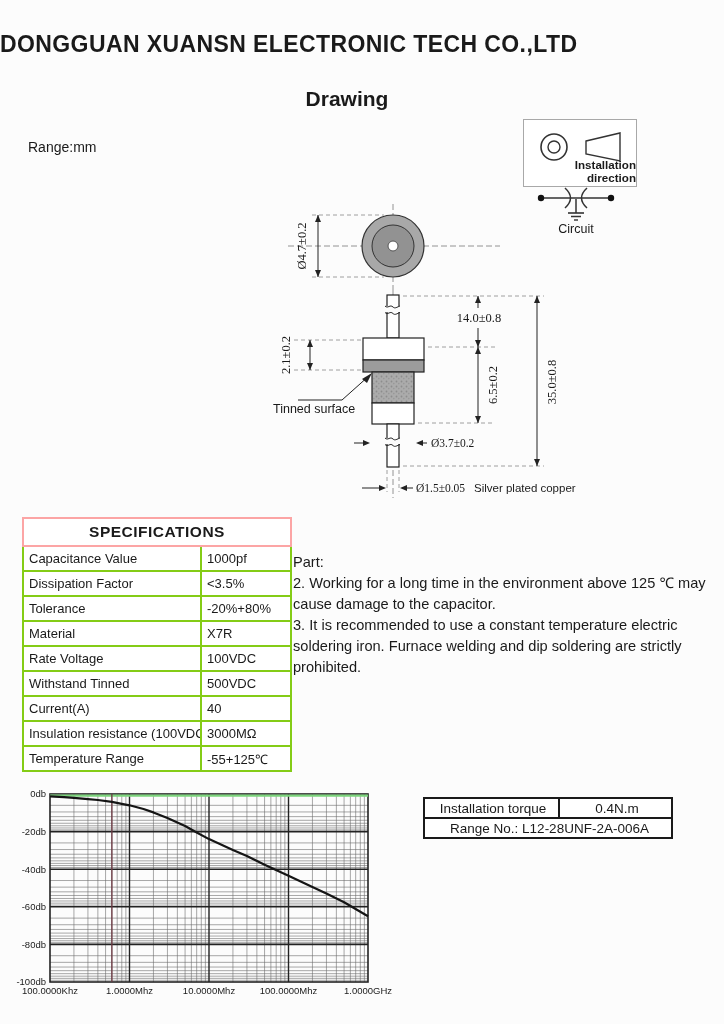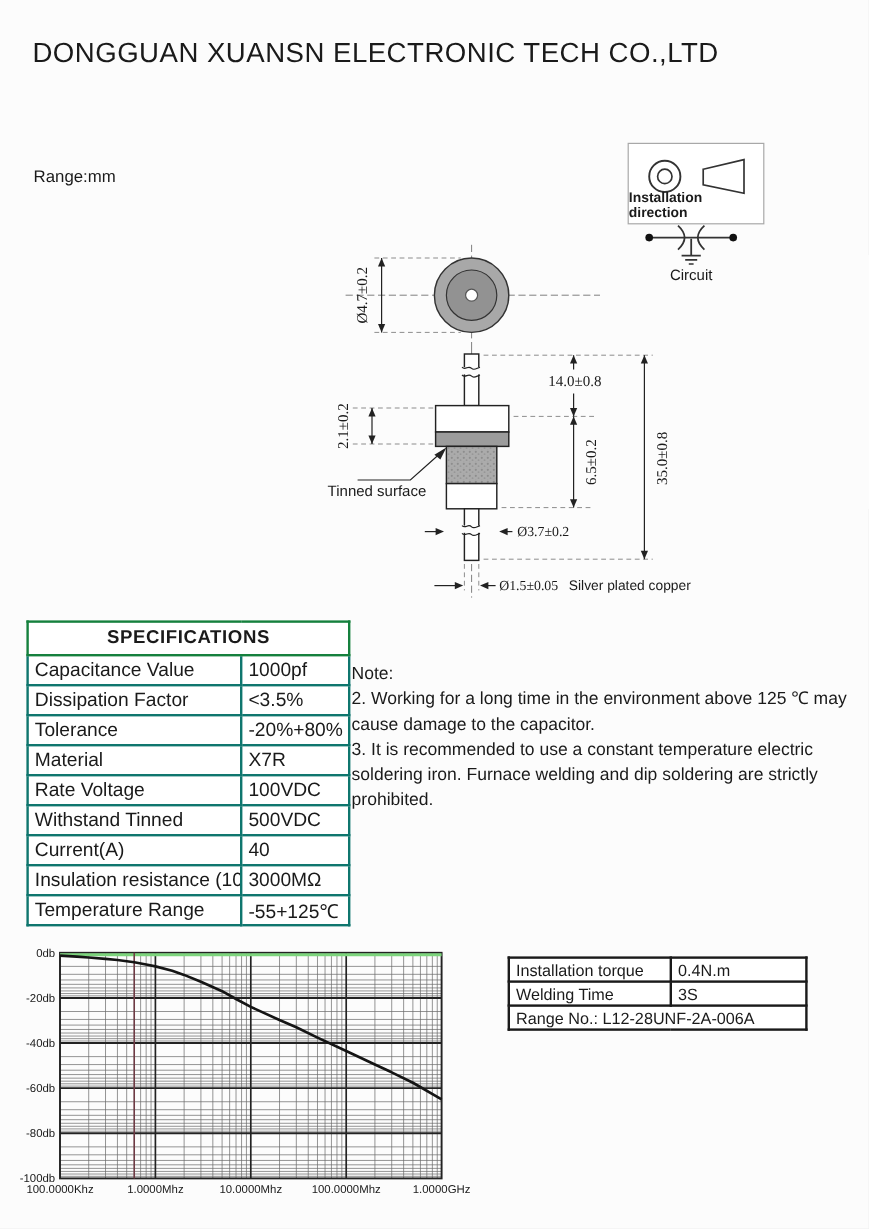--- a/index.html
+++ b/index.html
@@ -1,49 +1,50 @@
 <!DOCTYPE html>
 <html><head>
 <meta charset="utf-8">
 <style>
   html,body{margin:0;padding:0;background:#e9e9e9;}
   .page{position:relative;width:724px;height:1024px;background:#fcfcfc;margin:0 auto;
         font-family:"Liberation Sans",sans-serif;color:#1a1a1a;overflow:hidden;}
-  .company{position:absolute;top:31px;left:0;width:626px;text-align:center;
-           font-size:23px;font-weight:normal;letter-spacing:.4px;}
+  .company{position:absolute;top:31px;left:0;width:626px;
+           font-size:23px;font-weight:bold;letter-spacing:.4px;}
   .doc-title{position:absolute;top:87px;left:0;width:694px;text-align:center;
              font-size:21px;font-weight:bold;}
   .unit{position:absolute;top:139px;left:28px;font-size:14px;}
   .install-box{position:absolute;left:523px;top:119px;width:112px;height:66px;
                border:1px solid #a8a8a8;background:#fff;}
-  .install-label{position:absolute;bottom:2px;left:0;width:100%;text-align:left;
+  .install-label{position:absolute;bottom:2px;left:0;width:100%;text-align:right;
                  font-size:11.6px;font-weight:bold;}
   svg.abs{position:absolute;}
   .dim{font-family:"Liberation Serif",serif;font-size:12.5px;fill:#1a1a1a;}
   .dimsm{font-family:"Liberation Serif",serif;font-size:11.5px;fill:#1a1a1a;}
   .lbl{font-family:"Liberation Sans",sans-serif;font-size:12.5px;fill:#1a1a1a;}
   table.spec{position:absolute;left:22px;top:517px;width:268px;border-collapse:collapse;
              table-layout:fixed;background:#fff;}
-  table.spec th{border:2px solid #15803d;height:26px;font-size:15.5px;letter-spacing:.5px;
+  table.spec th{border:2px solid #fca5a5;height:26px;font-size:15.5px;letter-spacing:.5px;
                 text-align:center;padding:0;}
-  table.spec td{border:2px solid #0f766e;height:23px;font-size:16px;padding:0 2px 0 5px;
+  table.spec td{border:2px solid #84cc16;height:23px;font-size:13px;padding:0 2px 0 5px;
                 white-space:nowrap;overflow:hidden;}
   .notes{position:absolute;left:293px;top:552px;width:420px;font-size:14.6px;line-height:21px;}
   table.torque{position:absolute;left:423px;top:797px;width:248px;border-collapse:collapse;
                table-layout:fixed;background:#fff;}
   table.torque td{border:2px solid #1a1a1a;height:18px;font-size:13.5px;padding:0 2px 0 5px;
-                  white-space:nowrap;overflow:hidden;}
+                  white-space:nowrap;overflow:hidden;text-align:center;}
   .ticktext{font-family:"Liberation Sans",sans-serif;font-size:9.5px;fill:#1a1a1a;}
 </style>
 </head>
 <body>
 
 <div class="page">
 
   <div class="company">DONGGUAN XUANSN ELECTRONIC TECH CO.,LTD</div>
+  <div class="doc-title">Drawing</div>
   <div class="unit">Range:mm</div>
 
   <div class="install-box">
     <svg width="112" height="48">
       <circle cx="30" cy="27" r="13" fill="none" stroke="#333" stroke-width="1.6"></circle>
       <circle cx="30" cy="27" r="6" fill="none" stroke="#333" stroke-width="1.4"></circle>
       <path d="M62,21 L96,13 L96,41 L62,34 Z" fill="none" stroke="#333" stroke-width="1.4"></path>
     </svg>
     <div class="install-label">Installation direction</div>
   </div>
@@ -200,21 +201,21 @@
           <td>3000MΩ</td>
         </tr>
         <tr>
           <td>Temperature Range</td>
           <td>-55+125℃</td>
         </tr>
       </tbody>
   </table>
 
   <div class="notes">
-    <div>Note:</div>
+    <div>Part:</div>
     <div id="notes-list">
         <div>2. Working for a long time in the environment above 125 ℃ may cause damage to the capacitor.</div>
         <div>3. It is recommended to use a constant temperature electric soldering iron. Furnace welding and dip soldering are strictly prohibited.</div>
       </div>
   </div>
 
   <svg id="chart" class="abs" style="left:0;top:770px" width="724" height="254">
       <line x1="73.93188465528651" y1="24" x2="73.93188465528651" y2="212" stroke="#6b6b6b" stroke-width="0.6"></line>
       <line x1="87.93113975021316" y1="24" x2="87.93113975021316" y2="212" stroke="#6b6b6b" stroke-width="0.6"></line>
       <line x1="97.86376931057302" y1="24" x2="97.86376931057302" y2="212" stroke="#6b6b6b" stroke-width="0.6"></line>
@@ -315,22 +316,18 @@
     <colgroup>
         <col style="width:135px">
         <col style="width:113px">
       </colgroup>
     <tbody id="torque-body">
         <tr>
           <td>Installation torque</td>
           <td>0.4N.m</td>
         </tr>
         <tr>
-          <td>Welding Time</td>
-          <td>3S</td>
-        </tr>
-        <tr>
           <td colspan="2">Range No.: L12-28UNF-2A-006A</td>
         </tr>
       </tbody>
   </table>
 
 </div>
 
 </body></html>

